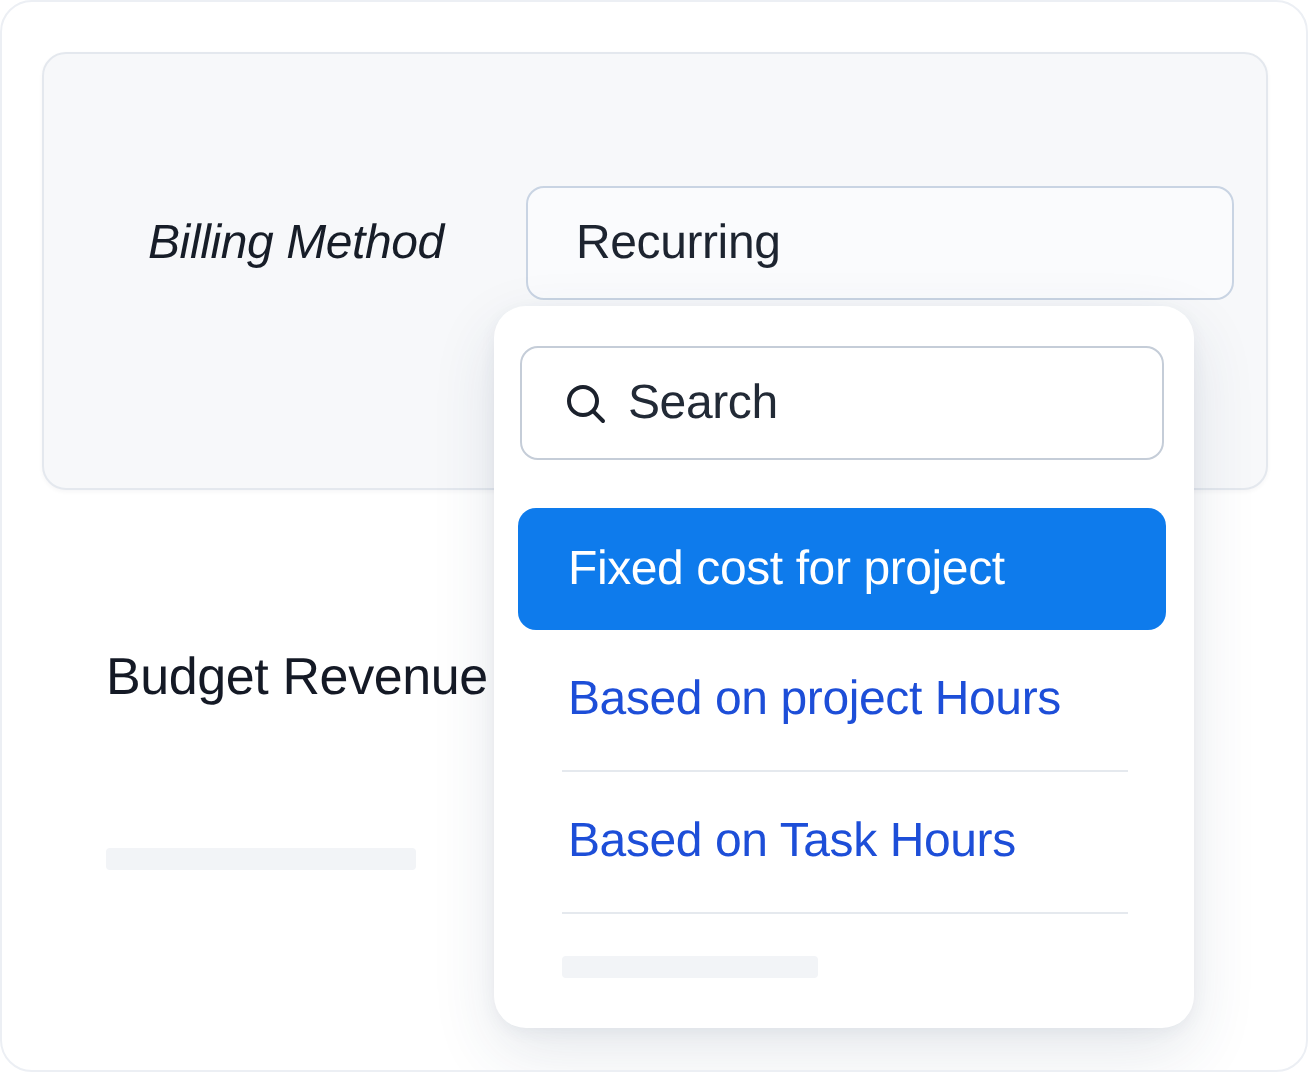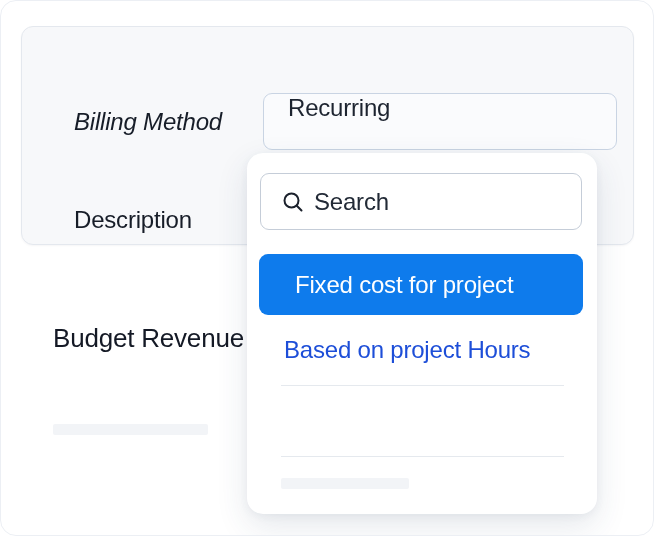--- a/index.html
+++ b/index.html
@@ -36,20 +36,21 @@
   .label-billing { top: 81px; font-style: italic; }
   .label-description { top: 179px; }
   .select-field {
     position: absolute;
     left: 241px; top: 66px;
     width: 354px; height: 57px;
     background: #fafbfd;
     border: 1px solid #c9d4e3;
     border-radius: 9px;
     display: flex;
+    align-items: center;
     padding-left: 24px;
     font-size: 24px;
     color: #1d2430;
     cursor: pointer;
   }
   
   .dropdown {
     position: absolute;
     left: 246px; top: 152px;
     width: 350px; height: 361px;
@@ -88,21 +89,21 @@
     align-items: center;
     font-size: 24px;
     cursor: pointer;
   }
   .option-selected {
     left: 12px; top: 101px;
     width: 324px; height: 61px;
     background: #0e7bec;
     border-radius: 9px;
     color: #ffffff;
-    padding-left: 36px;
+    padding-left: 25px;
   }
   .option-plain {
     left: 0; width: 100%;
     height: 70px;
     color: #1d4ed8;
     padding-left: 37px;
   }
   .option-plain.row-2 { top: 162px; }
   .option-plain.row-3 { top: 233px; }
   .divider {
@@ -140,41 +141,43 @@
 </head>
 <body>
 
 <div class="screen">
 
   <div class="card">
     <div class="label label-billing">Billing Method</div>
     <div class="select-field">
       <span>Recurring</span>
     </div>
-    <div class="label label-description">Description</div>
   </div>
 
   <div class="dropdown">
     <div class="search-box">
       <svg width="22" height="22" viewBox="0 0 22 22" fill="none" stroke="#1b212c" stroke-width="2" stroke-linecap="round">
         <circle cx="9.5" cy="9.5" r="7"></circle>
         <line x1="14.8" y1="14.8" x2="19.5" y2="19.5"></line>
       </svg>
       <input type="text" placeholder="Search" style="">
     </div>
 
     <div class="option option-selected">
       <span>Fixed cost for project</span>
     </div>
 
     <div class="option option-plain row-2">
       <span>Based on project Hours</span>
     </div>
     <div class="divider divider-1"></div>
 
+    <div class="option option-plain row-3">
+      <span>Based on Task Hours</span>
+    </div>
     <div class="divider divider-2"></div>
 
     <div class="skeleton skeleton-dropdown"></div>
   </div>
 
   <div class="budget-label">Budget Revenue</div>
 
   <div class="skeleton skeleton-budget"></div>
 
 </div>

